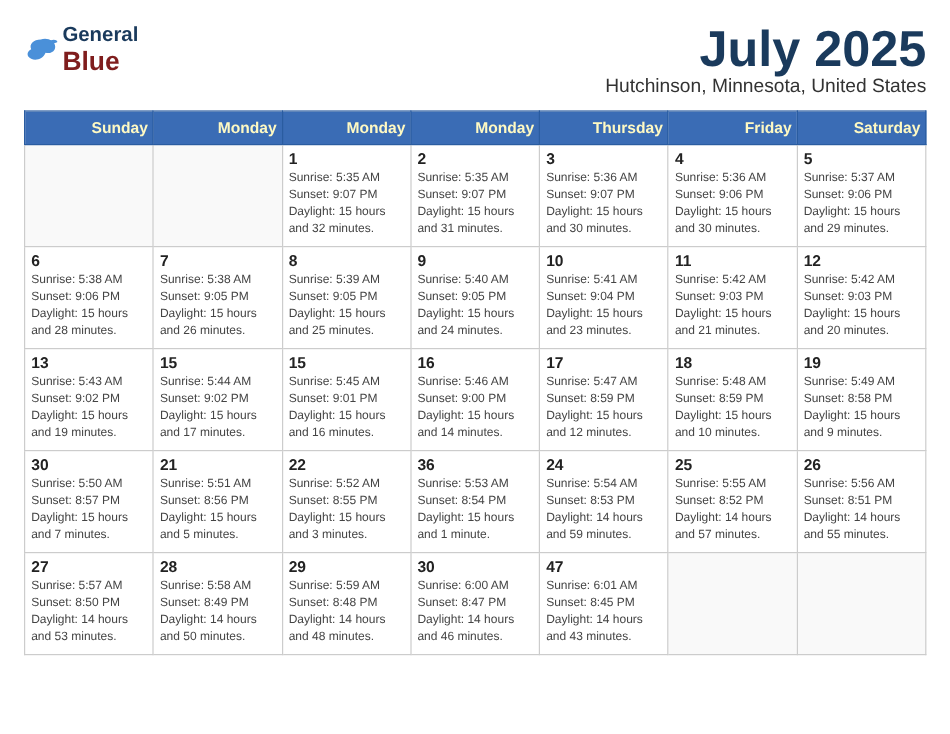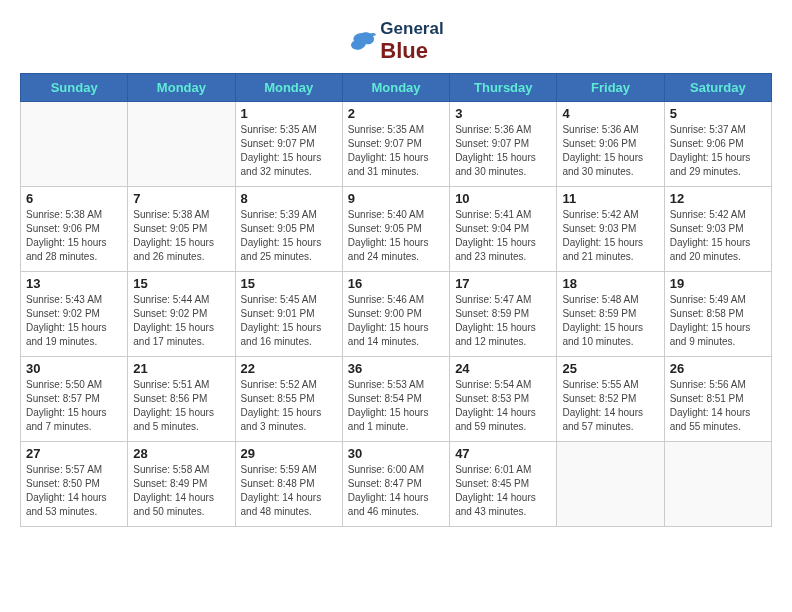--- a/index.html
+++ b/index.html
@@ -5,21 +5,21 @@
     * { box-sizing: border-box; margin: 0; padding: 0; }
     body {
       font-family: Arial, sans-serif;
       background: #fff;
       width: 792px;
       min-height: 612px;
       padding: 20px;
     }
     .header-area {
       display: flex;
-      justify-content: center;
+      justify-content: space-between;
       align-items: flex-start;
       margin-bottom: 10px;
       gap: 15px;
     }
     .logo {
       display: flex;
       align-items: center;
       gap: 4px;
     }
     .logo-bird {
@@ -40,25 +40,25 @@
       color: #333;
       margin-top: 2px;
     }
     .calendar {
       width: 100%;
       border-collapse: collapse;
       border: 1px solid #ccc;
     }
     .calendar th {
       background: #3a6cb5;
-      color: #5eead4;
+      color: #fef9c3;
       font-size: 13px;
       font-weight: bold;
       padding: 6px 4px;
-      text-align: center;
+      text-align: right;
       border: 1px solid #2a5ca0;
     }
     .calendar td {
       border: 1px solid #ccc;
       vertical-align: top;
       padding: 4px 5px;
       width: 107px;
       min-height: 80px;
       font-size: 10.5px;
       color: #333;
@@ -89,20 +89,24 @@
   <div class="logo">
     <svg class="logo-bird" viewBox="0 0 28 24" xmlns="http://www.w3.org/2000/svg">
       <path d="M14 4 C18 2, 26 4, 26 10 C26 14, 22 16, 18 15 C16 20, 10 22, 6 20 C2 18, 2 14, 6 12 C4 8, 8 4, 14 4Z" fill="#4a90d9"></path>
       <path d="M20 6 C22 4, 27 3, 28 6 C26 7, 22 8, 20 6Z" fill="#4a90d9"></path>
     </svg>
     <div>
       <div style="font-size:17px;font-weight:bold;color:#1a3a5c;line-height:1.1;">General</div>
       <div style="font-size:22px;font-weight:bold;color:#7f1d1d;line-height:1.1;">Blue</div>
     </div>
   </div>
+  <div class="title-area">
+    <div class="month-title">July 2025</div>
+    <div class="location-title">Hutchinson, Minnesota, United States</div>
+  </div>
 </div>
 
 <table class="calendar">
   <thead>
     <tr>
     <th>Sunday</th>
         <th>Monday</th>
         <th>Monday</th>
         <th>Monday</th>
         <th>Thursday</th>

